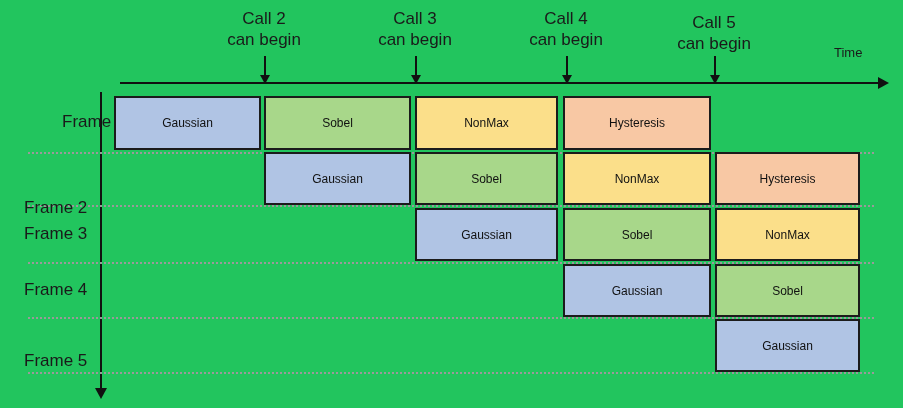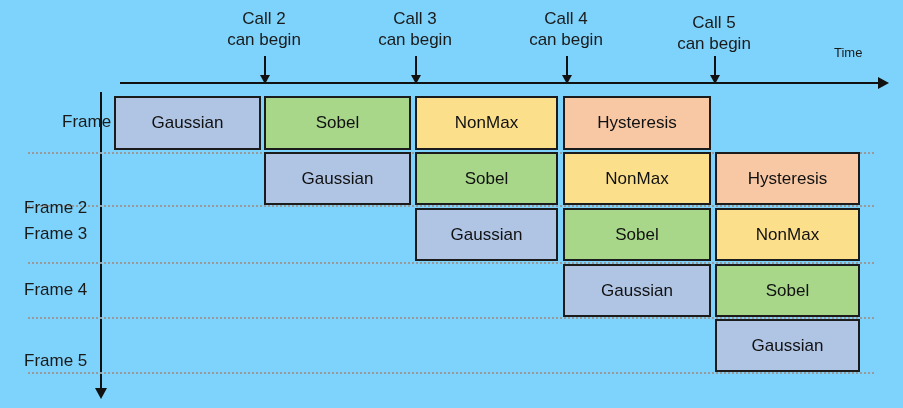--- a/index.html
+++ b/index.html
@@ -7,21 +7,21 @@
     padding: 0;
     background: #ffffff;
   }
   body {
     font-family: "Liberation Sans", sans-serif;
   }
   #stage {
     position: relative;
     width: 903px;
     height: 408px;
-    background: #7dd3fc;
+    background: #22c55e;
     overflow: hidden;
   }
 
   
   .call-marker {
     position: absolute;
     text-align: center;
     color: #1a1a1a;
     font-size: 17px;
     line-height: 21px;
@@ -101,21 +101,21 @@
   }
 
   
   .stage-box {
     position: absolute;
     box-sizing: border-box;
     border: 2px solid #1b1b1b;
     display: flex;
     align-items: center;
     justify-content: center;
-    font-size: 17px;
+    font-size: 12px;
     color: #111111;
     white-space: nowrap;
   }
 </style>
 </head>
 <body>
 
 <div id="stage">
 
   <div id="call-markers-layer">

